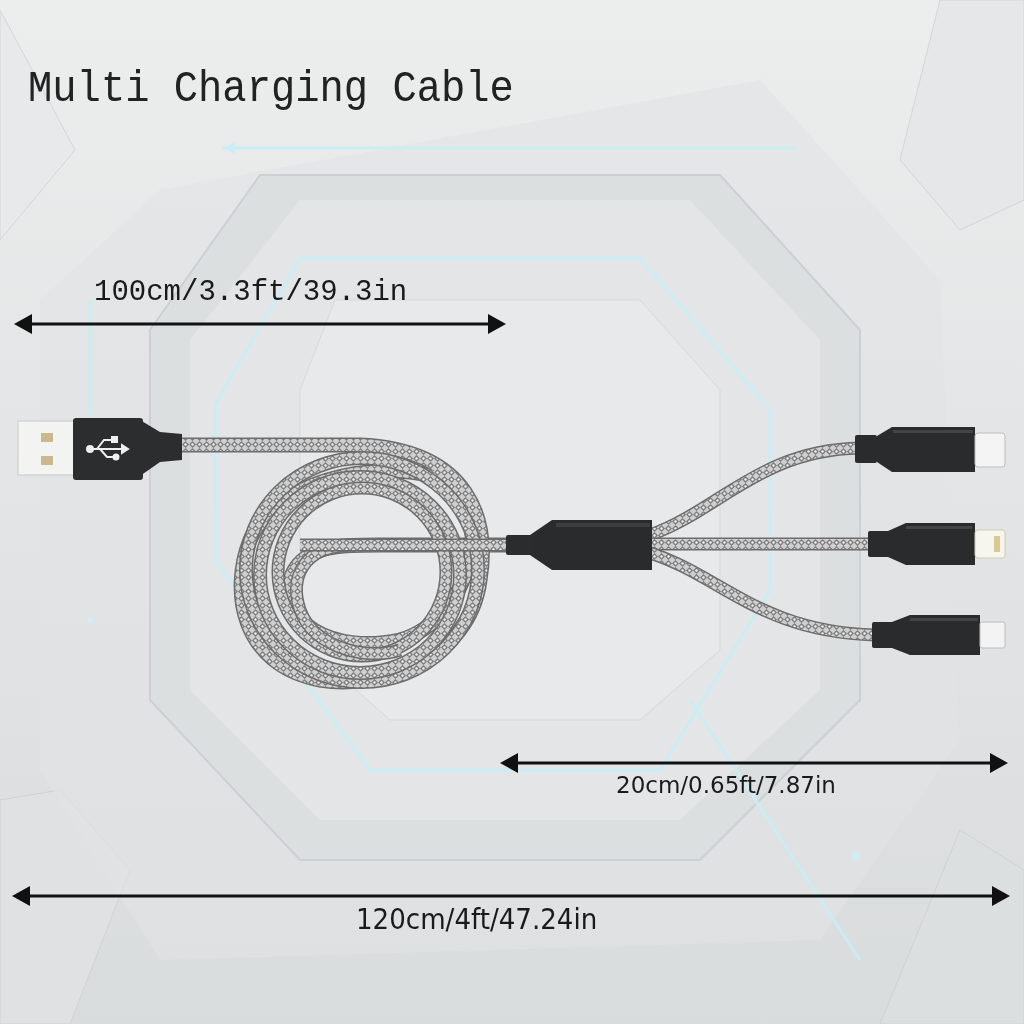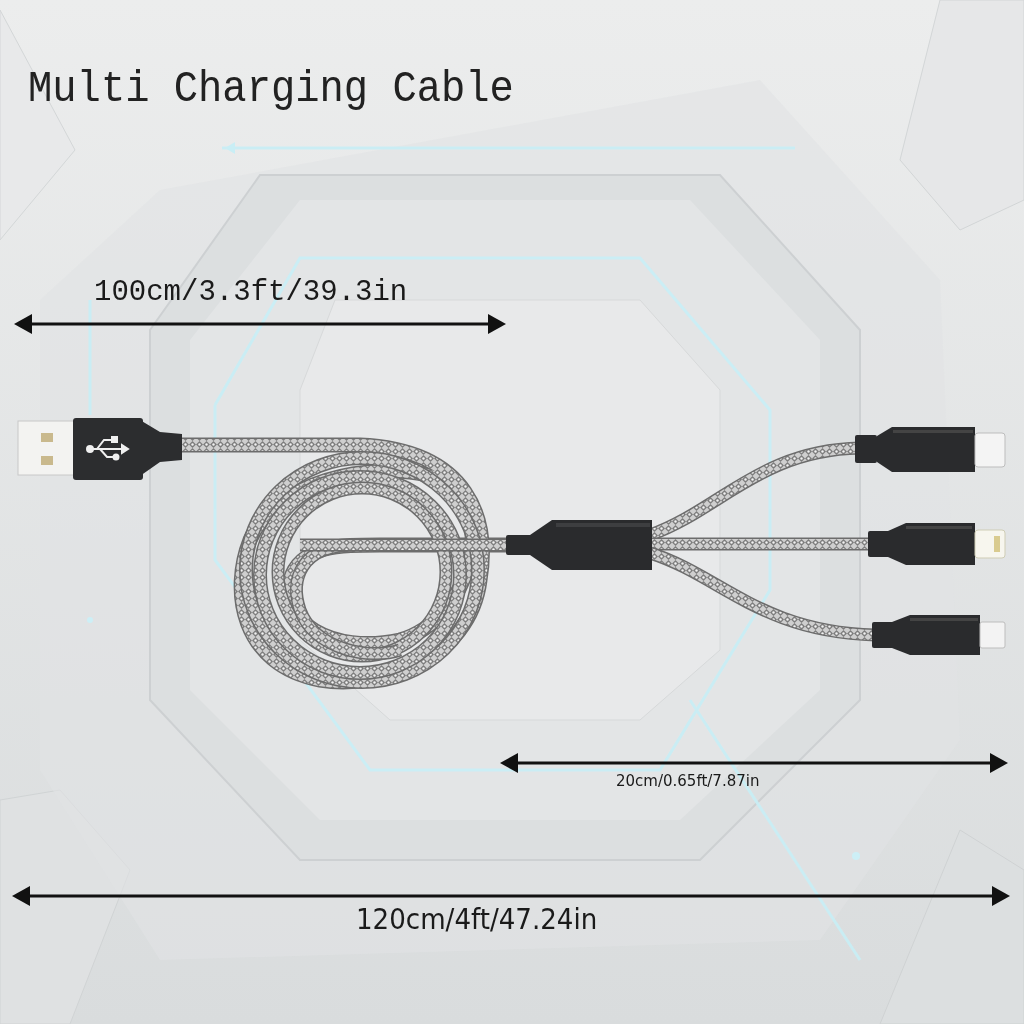--- a/index.html
+++ b/index.html
@@ -10,21 +10,21 @@
     position: absolute; left: 28px; top: 64px;
     font-family: "Liberation Mono", "DejaVu Sans Mono", monospace;
     font-size: 44px; color: #222; letter-spacing: 0px; transform: scaleX(0.92); transform-origin: left;
     font-weight: normal;
   }
   .dim-label {
     position: absolute; font-family: "DejaVu Sans", "Liberation Sans", sans-serif;
     color: #1a1a1a; white-space: nowrap;
   }
   .dim-100 { left: 94px; top: 276px; font-size: 29px; font-family: Liberation Mono, monospace; }
-  .dim-20 { left: 616px; top: 772px; font-size: 15px; }
+  .dim-20 { left: 616px; top: 772px; font-size: 23px; }
   .dim-120 { left: 356px; top: 902px; font-size: 29px; transform: scaleX(0.9); transform-origin: left; }
 </style>
 </head>
 <body>
 
 <div class="stage">
 
   <svg class="bg" width="1024" height="1024" viewBox="0 0 1024 1024">
     <defs>
       <linearGradient id="bgGrad" x1="0" y1="0" x2="0" y2="1">

